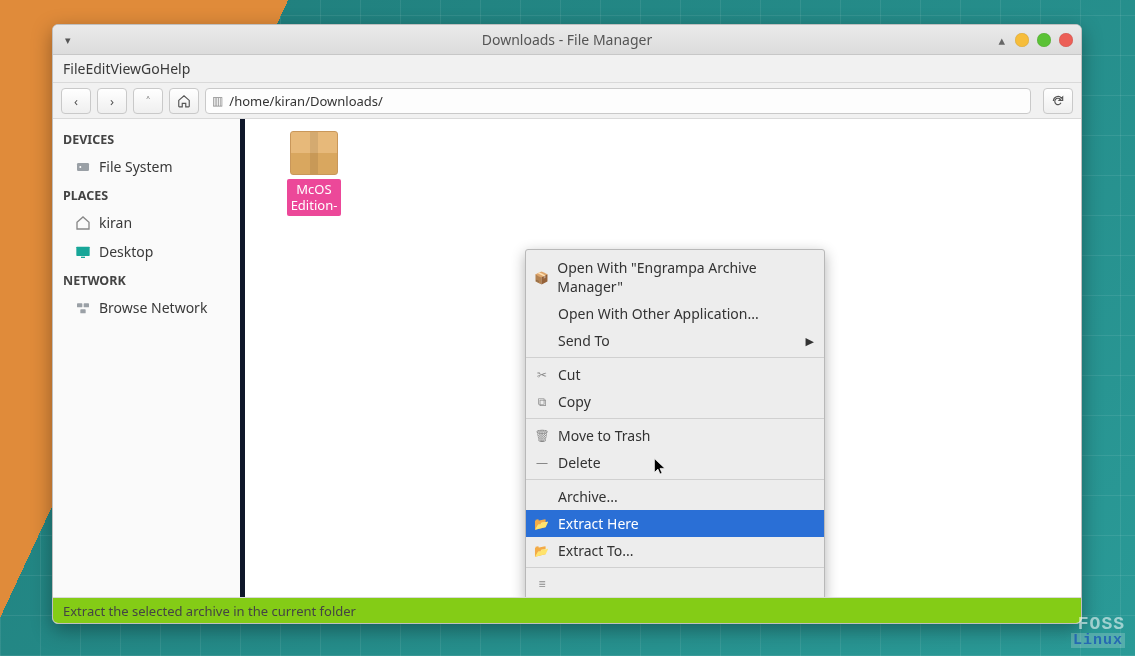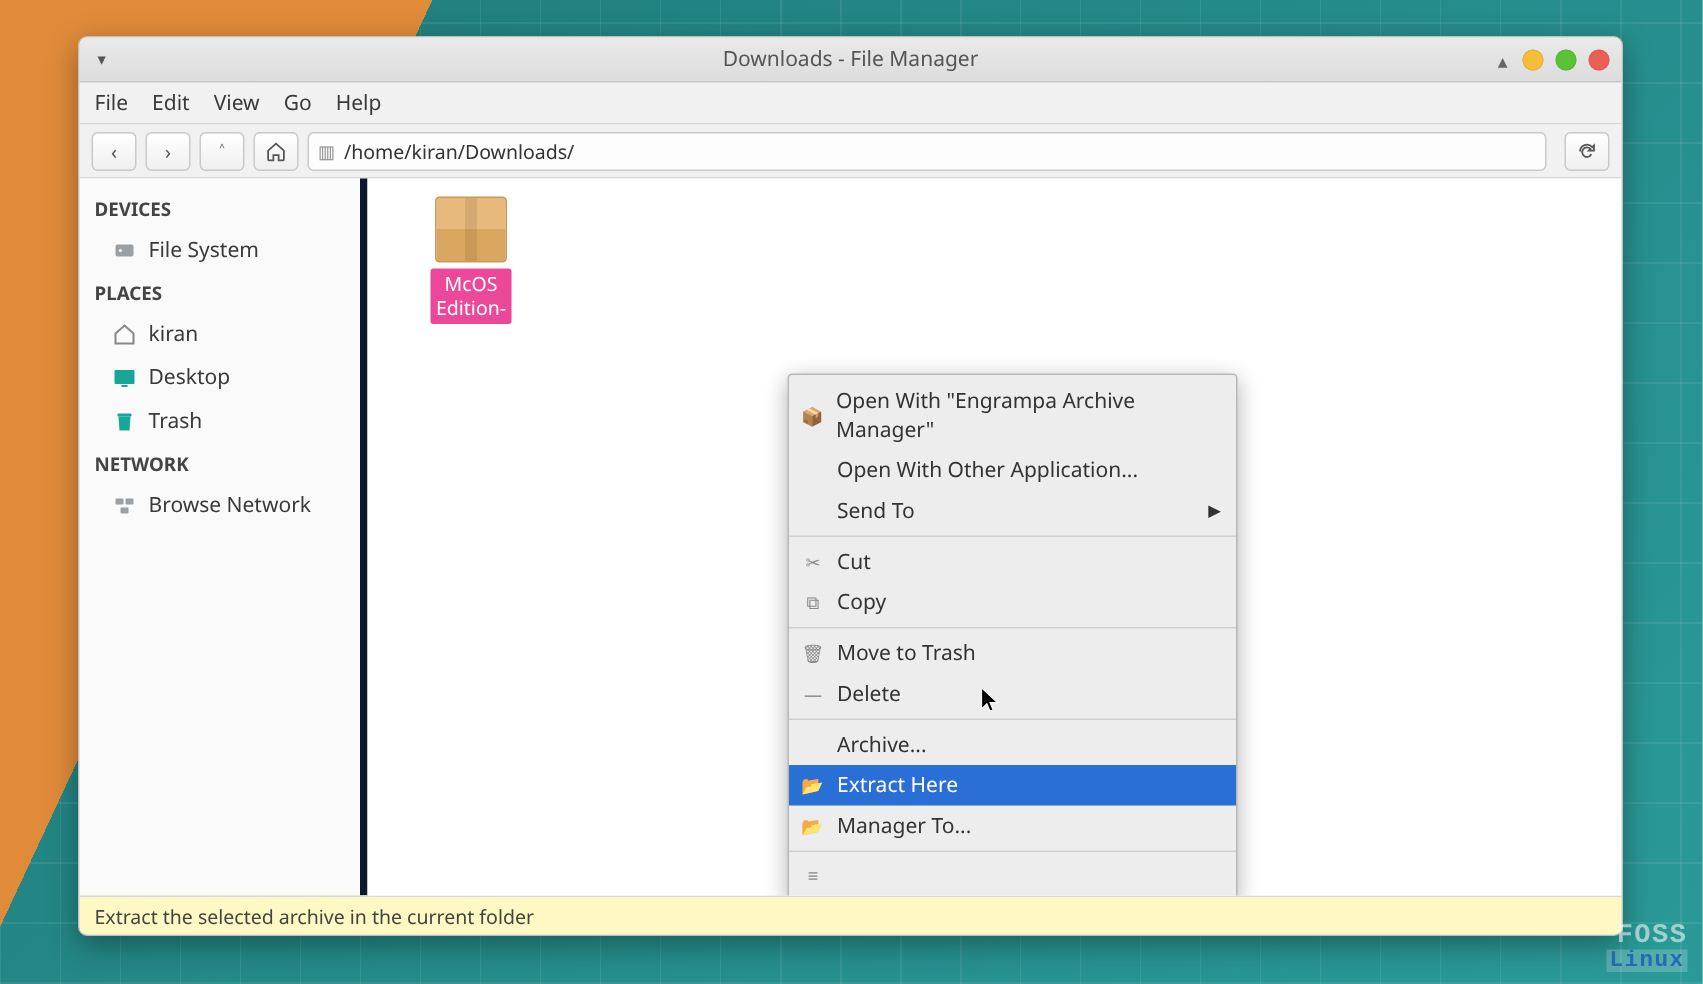--- a/index.html
+++ b/index.html
@@ -47,21 +47,21 @@
   .winbtns .wb { width: 14px; height: 14px; border-radius: 50%; box-shadow: inset 0 0 1px rgba(0,0,0,.3); }
   .wb.min { background: #f6bd3b; }
   .wb.max { background: #5bc236; }
   .wb.close { background: #ec5f57; }
   .winbtns .minflat { font-size: 13px; color: #666; margin-right: 2px; }
 
   .menubar {
     height: 28px;
     background: #f1f1f1;
     border-bottom: 1px solid #d9d9d9;
-    display: flex; align-items: center; gap: 16px;
+    display: flex; align-items: center; gap: 0;
     padding: 0 10px;
     font-size: 14px; color: #3a3a3a;
   }
   .menubar span { cursor: pointer; }
 
   .toolbar {
     height: 36px;
     background: #f1f1f1;
     border-bottom: 1px solid #d9d9d9;
     display: flex; align-items: center; gap: 6px;
@@ -156,21 +156,21 @@
   .ctxitem.selected { background: #2a6fd6; color: #fff; }
   .ctxitem.selected .lefticon { color: #fff; }
 
   .cursor {
     position: absolute; width: 14px; height: 20px; pointer-events:none;
   }
   .cursor svg { width: 100%; height:100%; }
 
   .statusbar {
     height: 26px; border-top: 1px solid #d9d9d9;
-    background: #fef9c3; display:flex; align-items:center;
+    background: #84cc16; display:flex; align-items:center;
     padding: 0 10px; font-size: 13px; color: #444;
   }
 
   .watermark {
     position: absolute; right: 10px; bottom: 8px;
     color: rgba(255,255,255,0.55); font-weight:700; text-align:right;
     font-size: 18px; line-height: 1; letter-spacing: 1px;
     font-family: Liberation Mono, monospace;
   }
   .watermark span:last-child { display:block; font-size:15px; color: rgba(32,99,179,0.9); background: rgba(255,255,255,0.2); padding: 0 2px; }
@@ -246,29 +246,20 @@
         <span>kiran</span>
       </div>
       <div class="sbitem">
         <span class="sbicon">
           <svg width="16" height="16" viewBox="0 0 24 24" fill="#17a698">
               <rect x="2" y="4" width="20" height="14" rx="1"></rect>
               <rect x="9" y="19" width="6" height="2" fill="#17a698"></rect>
             </svg>
         </span>
         <span>Desktop</span>
-      </div>
-      <div class="sbitem">
-        <span class="sbicon">
-          <svg width="16" height="16" viewBox="0 0 24 24" fill="#17a698">
-              <path d="M6 7h12l-1 14H7z"></path>
-              <rect x="5" y="4" width="14" height="3" rx="1"></rect>
-            </svg>
-        </span>
-        <span>Trash</span>
       </div>
 
       <div class="section-title">NETWORK</div>
       <div class="sbitem">
         <span class="sbicon">
           <svg width="16" height="16" viewBox="0 0 24 24" fill="#9aa0a6">
               <rect x="3" y="5" width="8" height="6" rx="1"></rect>
               <rect x="13" y="5" width="8" height="6" rx="1"></rect>
               <rect x="8" y="14" width="8" height="6" rx="1"></rect>
             </svg>
@@ -323,21 +314,21 @@
         <div class="ctxitem">
           <span class="lefticon"></span>
           <span>Archive...</span>
         </div>
         <div class="ctxitem selected">
           <span class="lefticon">📂</span>
           <span>Extract Here</span>
         </div>
         <div class="ctxitem">
           <span class="lefticon">📂</span>
-          <span>Manager To...</span>
+          <span>Extract To...</span>
         </div>
         <div class="ctxsep"></div>
         <div class="ctxitem">
           <span class="lefticon">≡</span>
           <span></span>
         </div>
       </div>
 
       <div class="cursor" style="left:408px; top:338px;">
         <svg viewBox="0 0 20 28">

